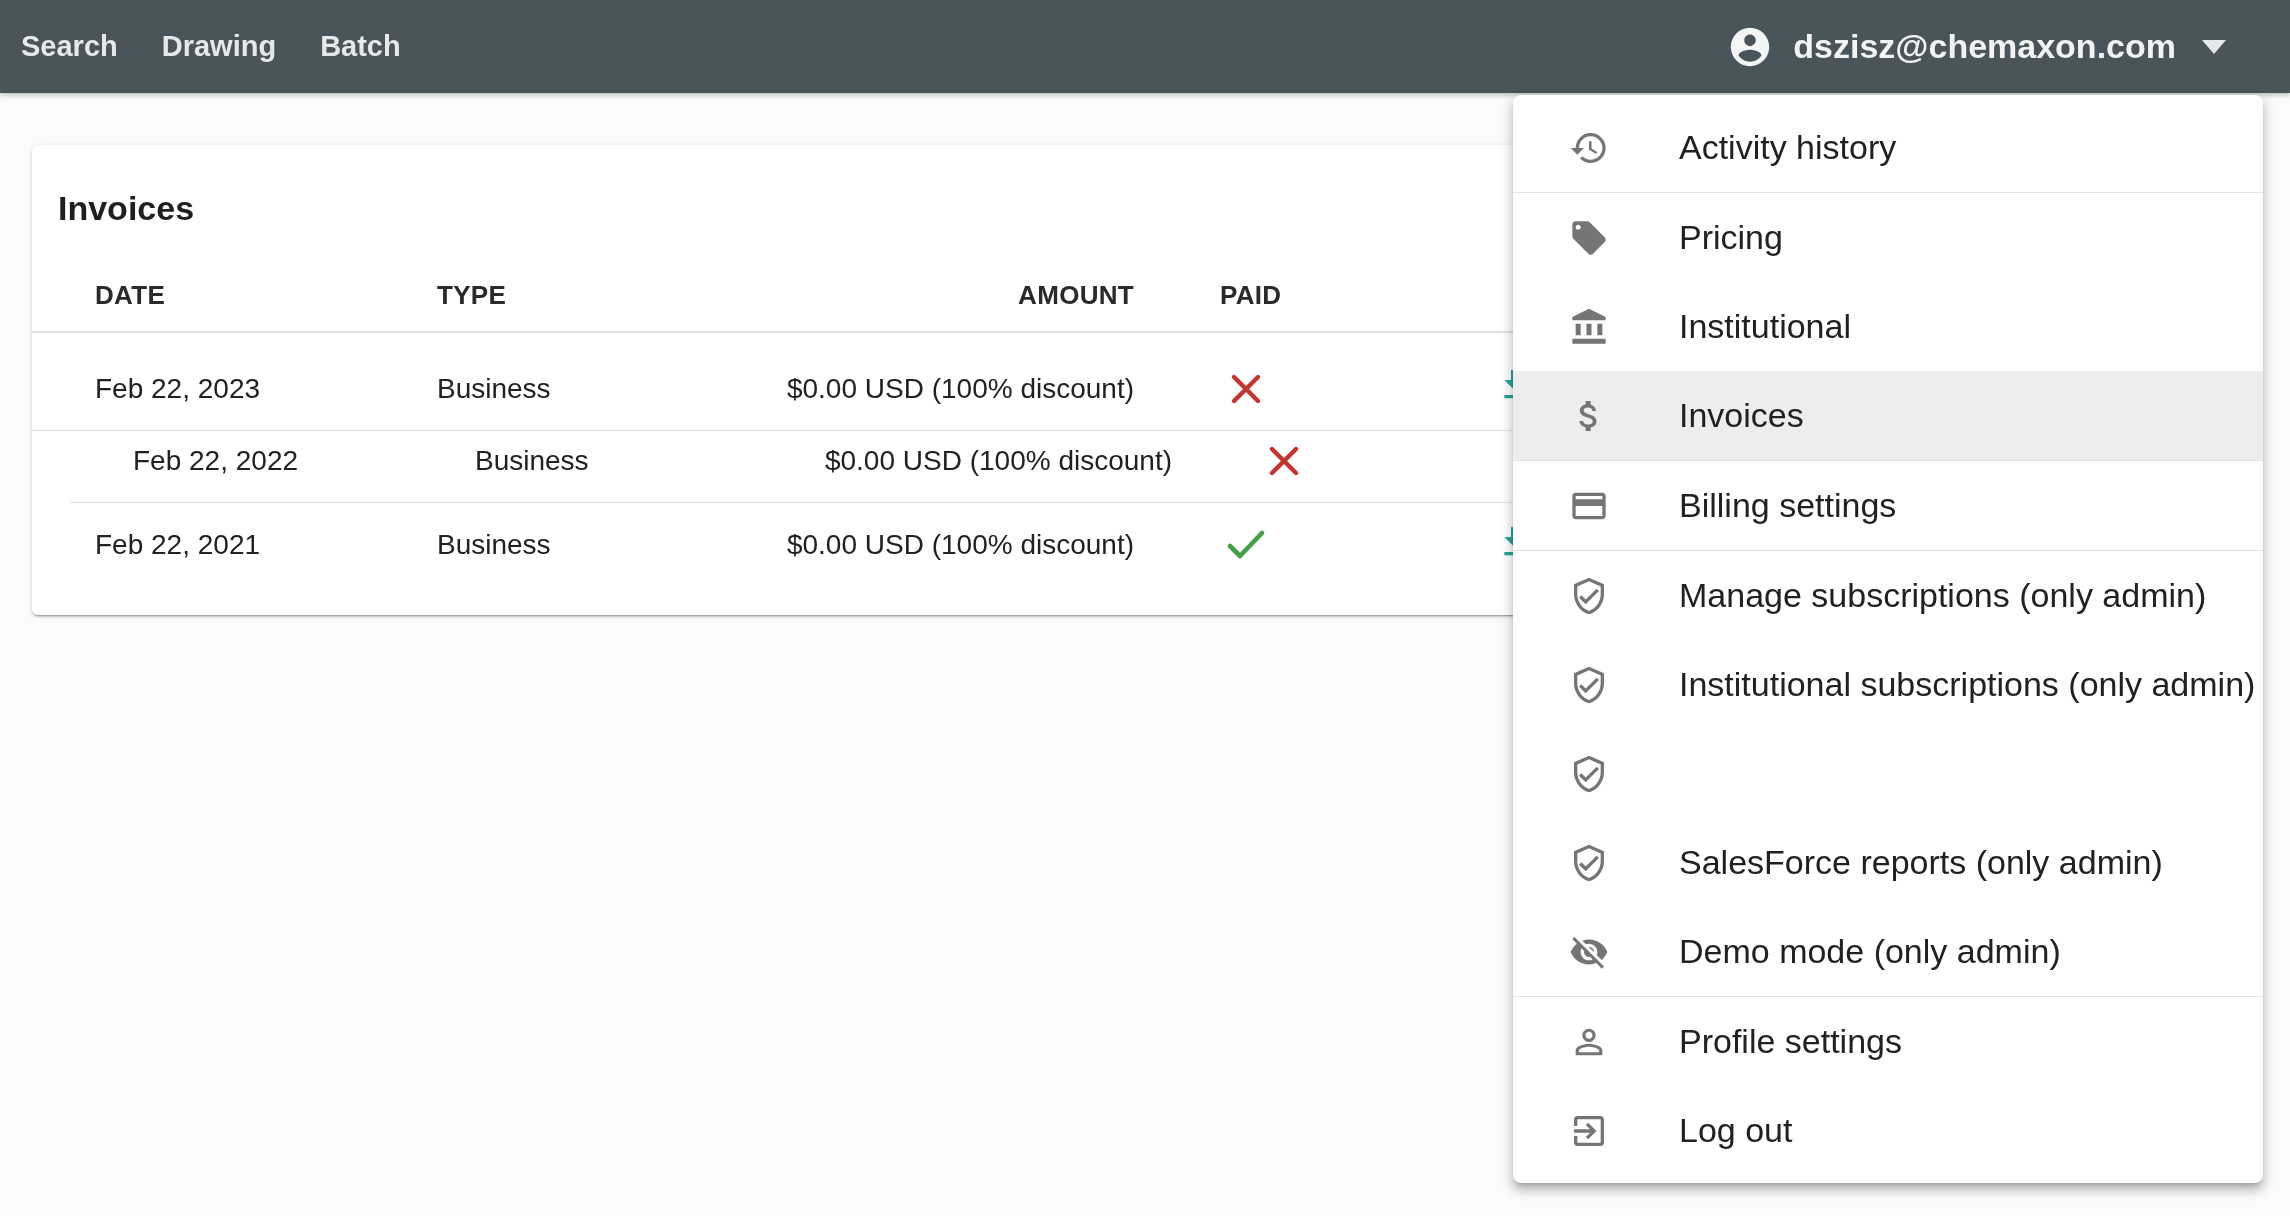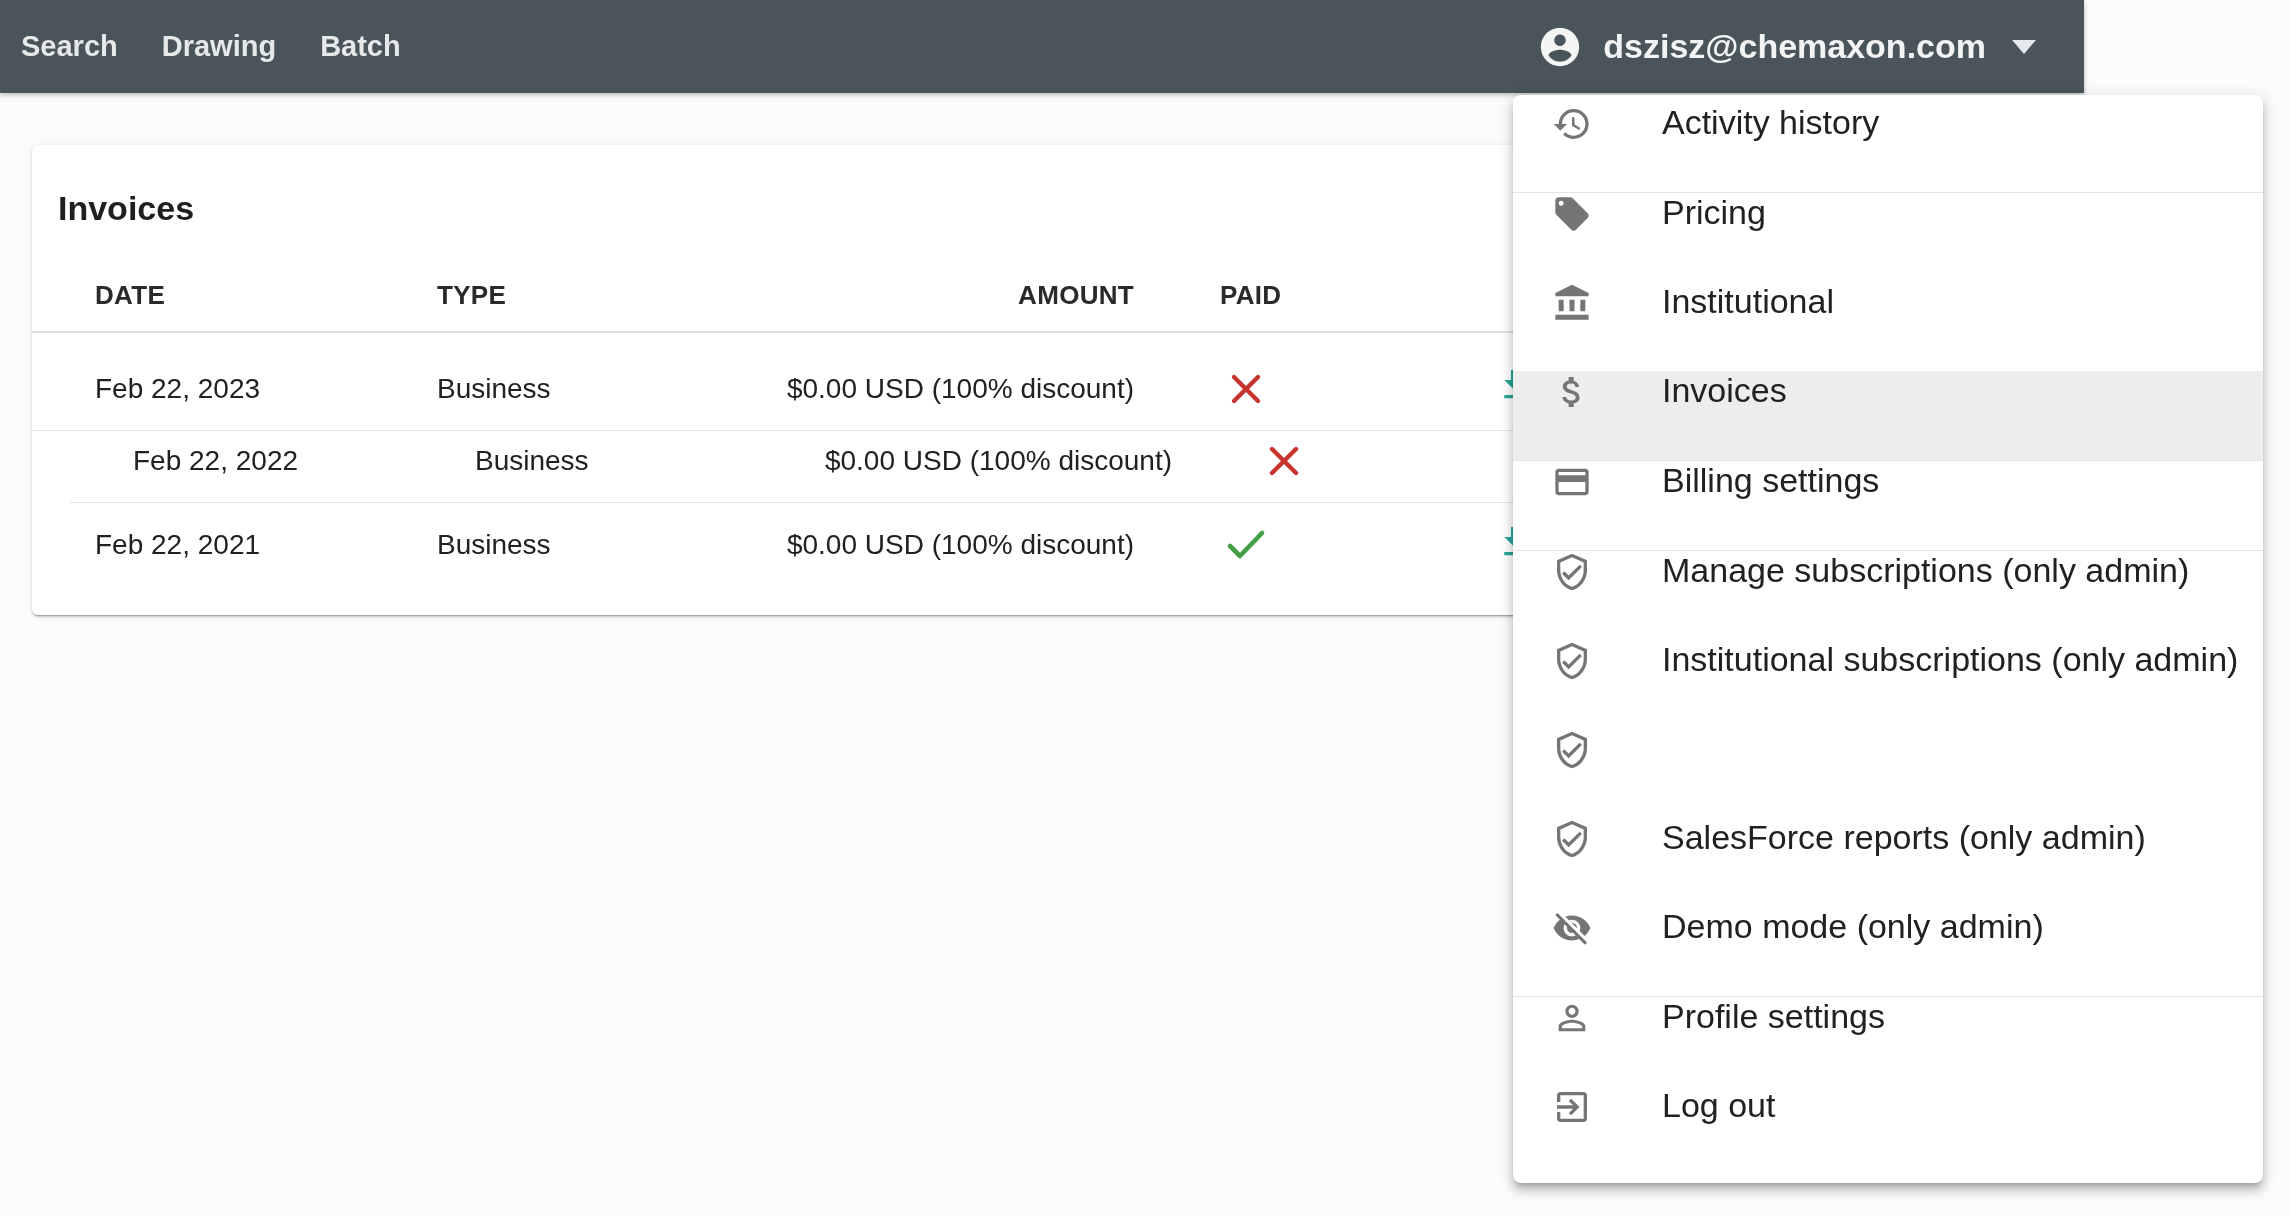--- a/index.html
+++ b/index.html
@@ -3,23 +3,23 @@
 <meta charset="utf-8">
 <style>
   html,body{margin:0;padding:0;}
   body{
     width:2290px;height:1216px;position:relative;overflow:hidden;
     background:#fafbfb;font-family:"Liberation Sans",sans-serif;
     -webkit-font-smoothing:antialiased;
   }
   
   .nav{
-    position:absolute;left:0;top:0;width:2084px;height:93px;
+    position:absolute;left:0;top:0;width:2290px;height:93px;
     background:#4a555b;display:flex;align-items:center;
-    padding:0 48px 0 21px;box-sizing:border-box;
+    padding:0 64px 0 21px;box-sizing:border-box;
     box-shadow:0 2px 5px rgba(0,0,0,.26);z-index:5;
   }
   .nav-item{
     color:#e6e9ea;font-size:29px;font-weight:700;margin-right:44px;
     cursor:pointer;white-space:nowrap;
   }
   .nav-right{margin-left:auto;display:flex;align-items:center;cursor:pointer;}
   .avatar{width:46px;height:46px;margin-right:20px;display:flex;}
   .avatar svg{width:46px;height:46px;fill:#f4f6f6;}
   .nav-email{color:#f2f4f4;font-size:34px;font-weight:700;white-space:nowrap;}
@@ -56,21 +56,21 @@
   .c-dl{left:1464px;width:40px;justify-content:center;cursor:pointer;}
   .c-dl svg{width:40px;height:40px;fill:#26a69a;}
   .x-icon svg{width:36px;height:36px;stroke:#c4332d;stroke-width:4.4;stroke-linecap:round;fill:none;}
   .ok-icon svg{width:40px;height:32px;stroke:#43a047;stroke-width:4.6;stroke-linecap:round;stroke-linejoin:round;fill:none;}
   
   .menu{
     position:absolute;left:1513px;top:95px;width:750px;
     background:#ffffff;border-radius:8px;padding:8px 0;z-index:10;
     box-shadow:0 5px 5px -3px rgba(0,0,0,.2),0 8px 10px 1px rgba(0,0,0,.14),0 3px 14px 2px rgba(0,0,0,.12);
   }
-  .m-item{height:89px;display:flex;align-items:flex-start;padding-left:38px;cursor:pointer;}
+  .m-item{height:89px;display:flex;align-items:center;padding-left:55px;cursor:pointer;}
   .m-item.selected{background:#ededed;}
   .m-icon{width:42px;height:42px;flex:0 0 42px;display:flex;align-items:center;justify-content:center;}
   .m-icon svg{width:40px;height:40px;fill:#757575;}
   .m-label{margin-left:69px;font-size:34px;color:#212121;white-space:nowrap;}
   .m-div{height:1px;background:#e4e4e4;}
 </style>
 </head>
 <body>
 
 <div class="nav">

